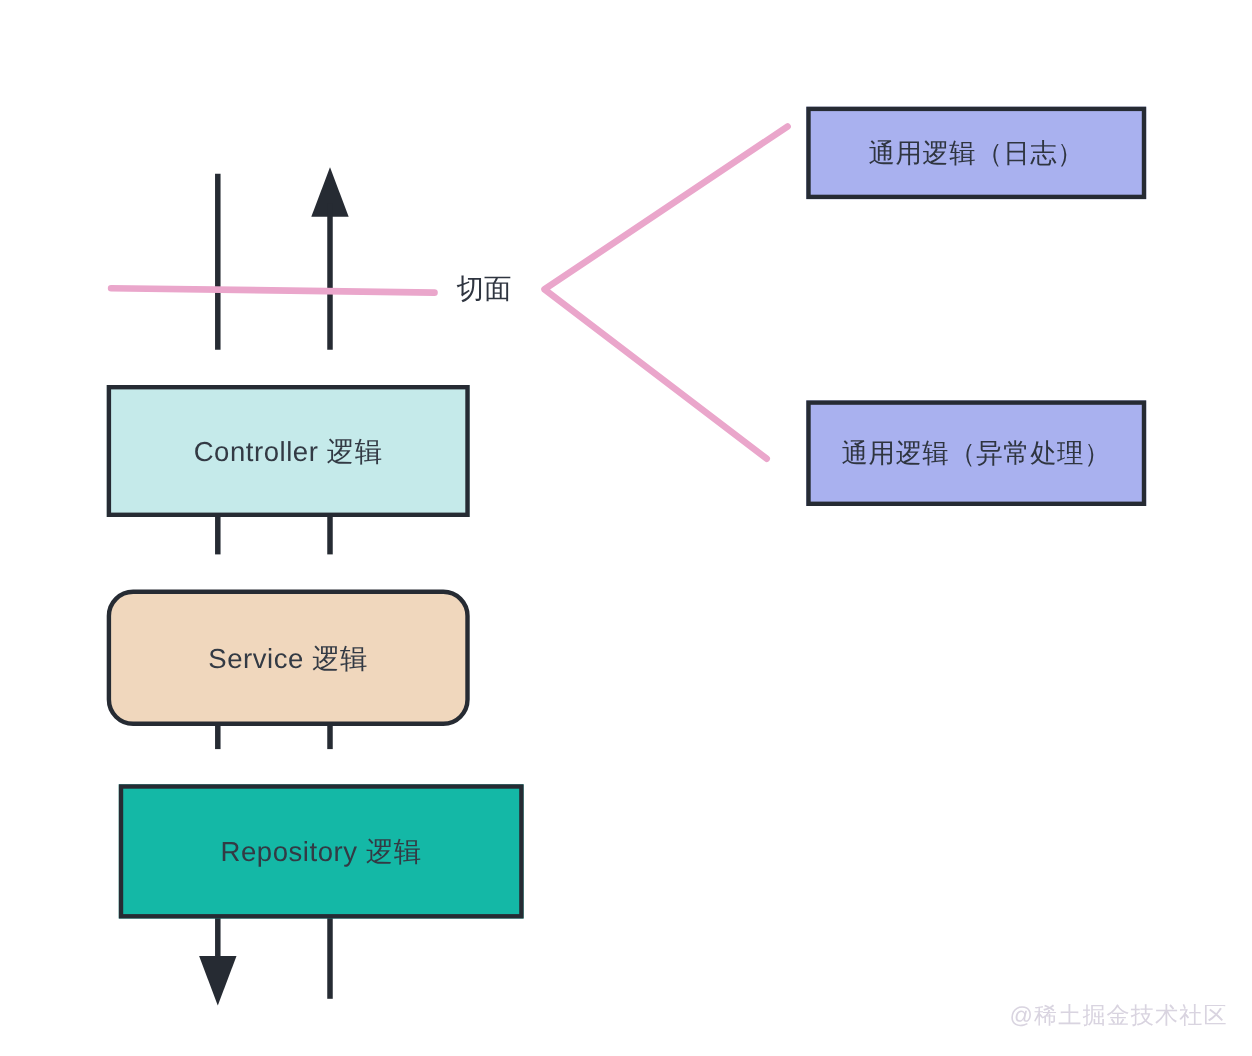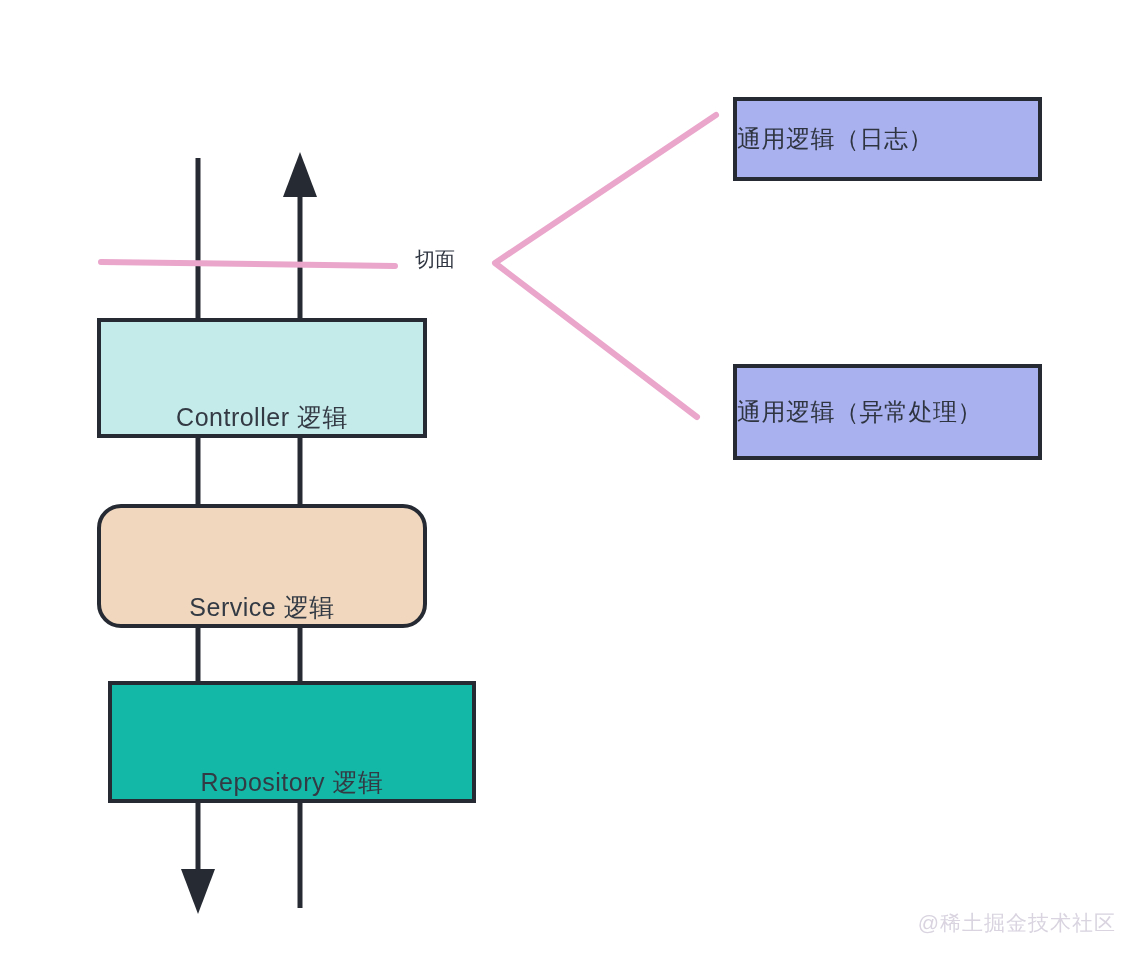--- a/index.html
+++ b/index.html
@@ -22,49 +22,51 @@
     left: 0;
     top: 0;
     width: 1138px;
     height: 960px;
   }
   .layer-box {
     position: absolute;
     box-sizing: border-box;
     border: 4px solid #262b33;
     display: flex;
-    align-items: flex-end;
+    align-items: center;
     justify-content: center;
     z-index: 3;
+    margin-top: 32px;
   }
   .layer-box-label {
     font-size: 25px;
     color: #333a44;
     letter-spacing: 0.5px;
     white-space: nowrap;
   }
   .aspect-box {
     position: absolute;
     box-sizing: border-box;
     border: 4px solid #262b33;
     display: flex;
     align-items: center;
+    justify-content: center;
     z-index: 3;
   }
   .aspect-box-label {
     font-size: 24px;
     color: #2f3540;
     letter-spacing: 0.5px;
     white-space: nowrap;
   }
   #aspect-label {
     position: absolute;
     left: 415px;
     top: 246px;
-    font-size: 20px;
+    font-size: 25px;
     color: #2f3540;
     white-space: nowrap;
     z-index: 4;
   }
   #watermark {
     position: absolute;
     right: 22px;
     bottom: 23px;
     font-size: 21px;
     color: #d9d4e0;

